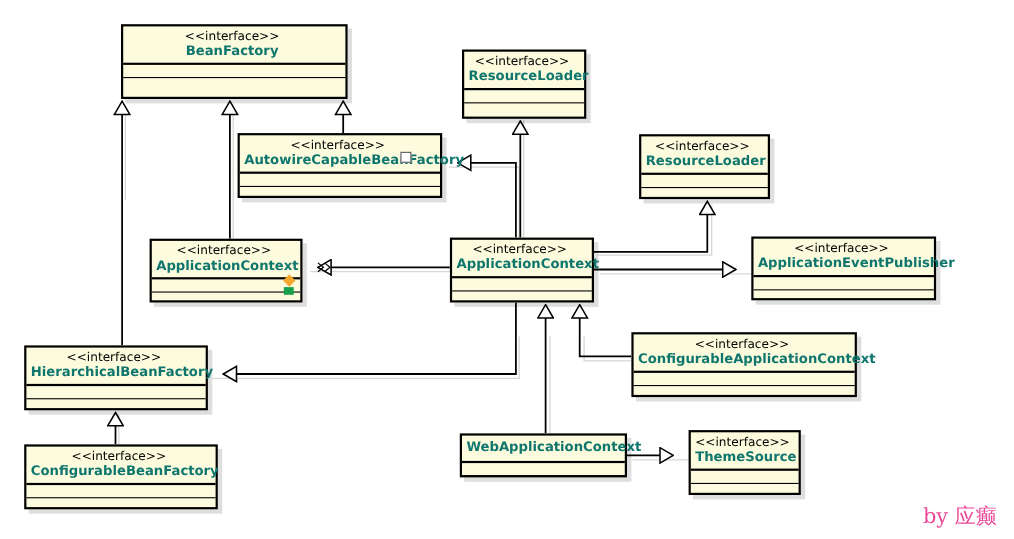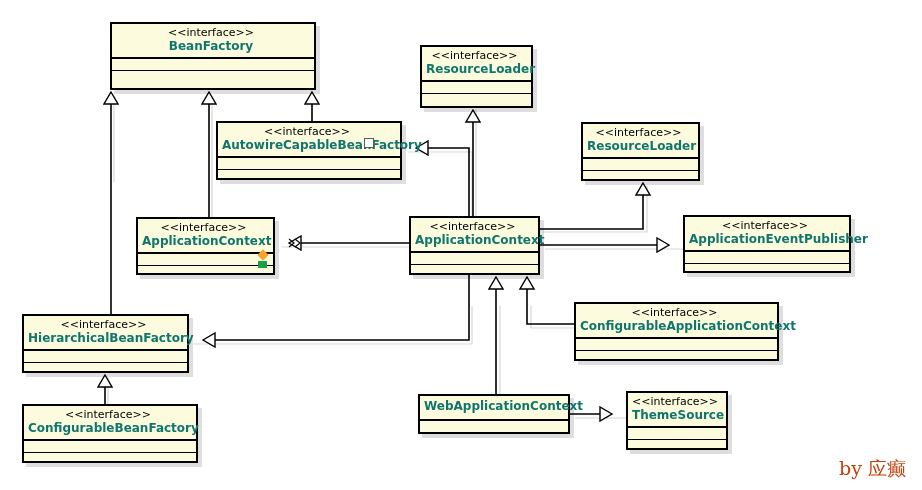--- a/index.html
+++ b/index.html
@@ -83,21 +83,21 @@
     width: 8px;
     height: 8px;
     background: #ffffff;
     border: 1px solid #5b5b5b;
   }
   .watermark {
     position: absolute;
     right: 16px;
     bottom: 8px;
     font-size: 19px;
-    color: #c2410c;
+    color: #ec4899;
     font-family: "DejaVu Serif", "Liberation Serif", serif;
     z-index: 8;
     white-space: nowrap;
   }
 </style>
 </head>
 <body>
 
 <div id="canvas">
 

